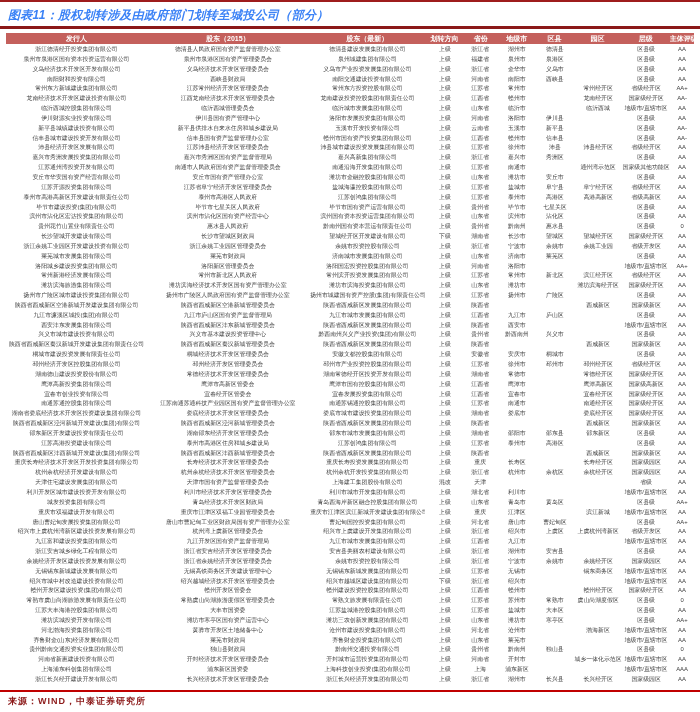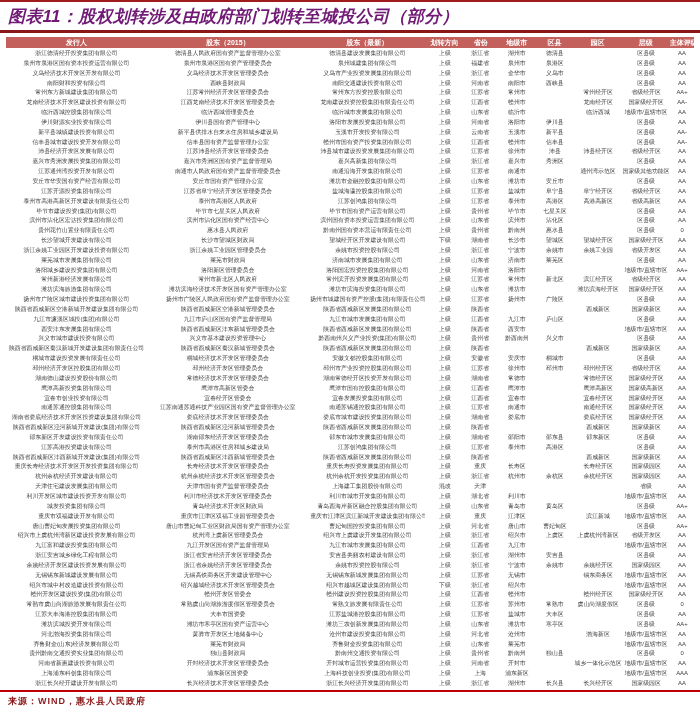--- a/index.html
+++ b/index.html
@@ -8,21 +8,21 @@
     background:#ffffff;
     font-family:"Liberation Sans","DejaVu Sans",sans-serif;
   }
   .page{width:700px;height:712px;position:relative;}
   .top-rule{height:2px;background:#9e1c1c;width:100%;}
   .title-bar{
     padding:3px 8px 2px 8px;
     border-bottom:3px solid #8b1818;
   }
   .title-text{
-    color:#701a75;font-size:17px;font-weight:bold;font-style:italic;
+    color:#3b82f6;font-size:12px;font-weight:bold;font-style:italic;
     letter-spacing:0.3px;
   }
   .table-wrap{padding:4px 6px 0 6px;}
   .tr, .thead{
     display:grid;
     grid-template-columns:20.5% 23.5% 17% 5.5% 5% 5.5% 5.5% 7% 7% 3.5%;
     align-items:center;
   }
   .thead{
     background:#c4605c;
@@ -850,14 +850,14 @@
           <div class="td">长兴县</div>
           <div class="td">长兴经开区</div>
           <div class="td">国家级园区</div>
           <div class="td">AA</div>
         </div>
       </div>
   </div>
 
   <div class="bottom-rule"></div>
 
-  <div class="source-bar">来源：WIND，惠水县人民政府</div>
+  <div class="source-bar">来源：WIND，中泰证券研究所</div>
 </div>
 
 </body></html>

